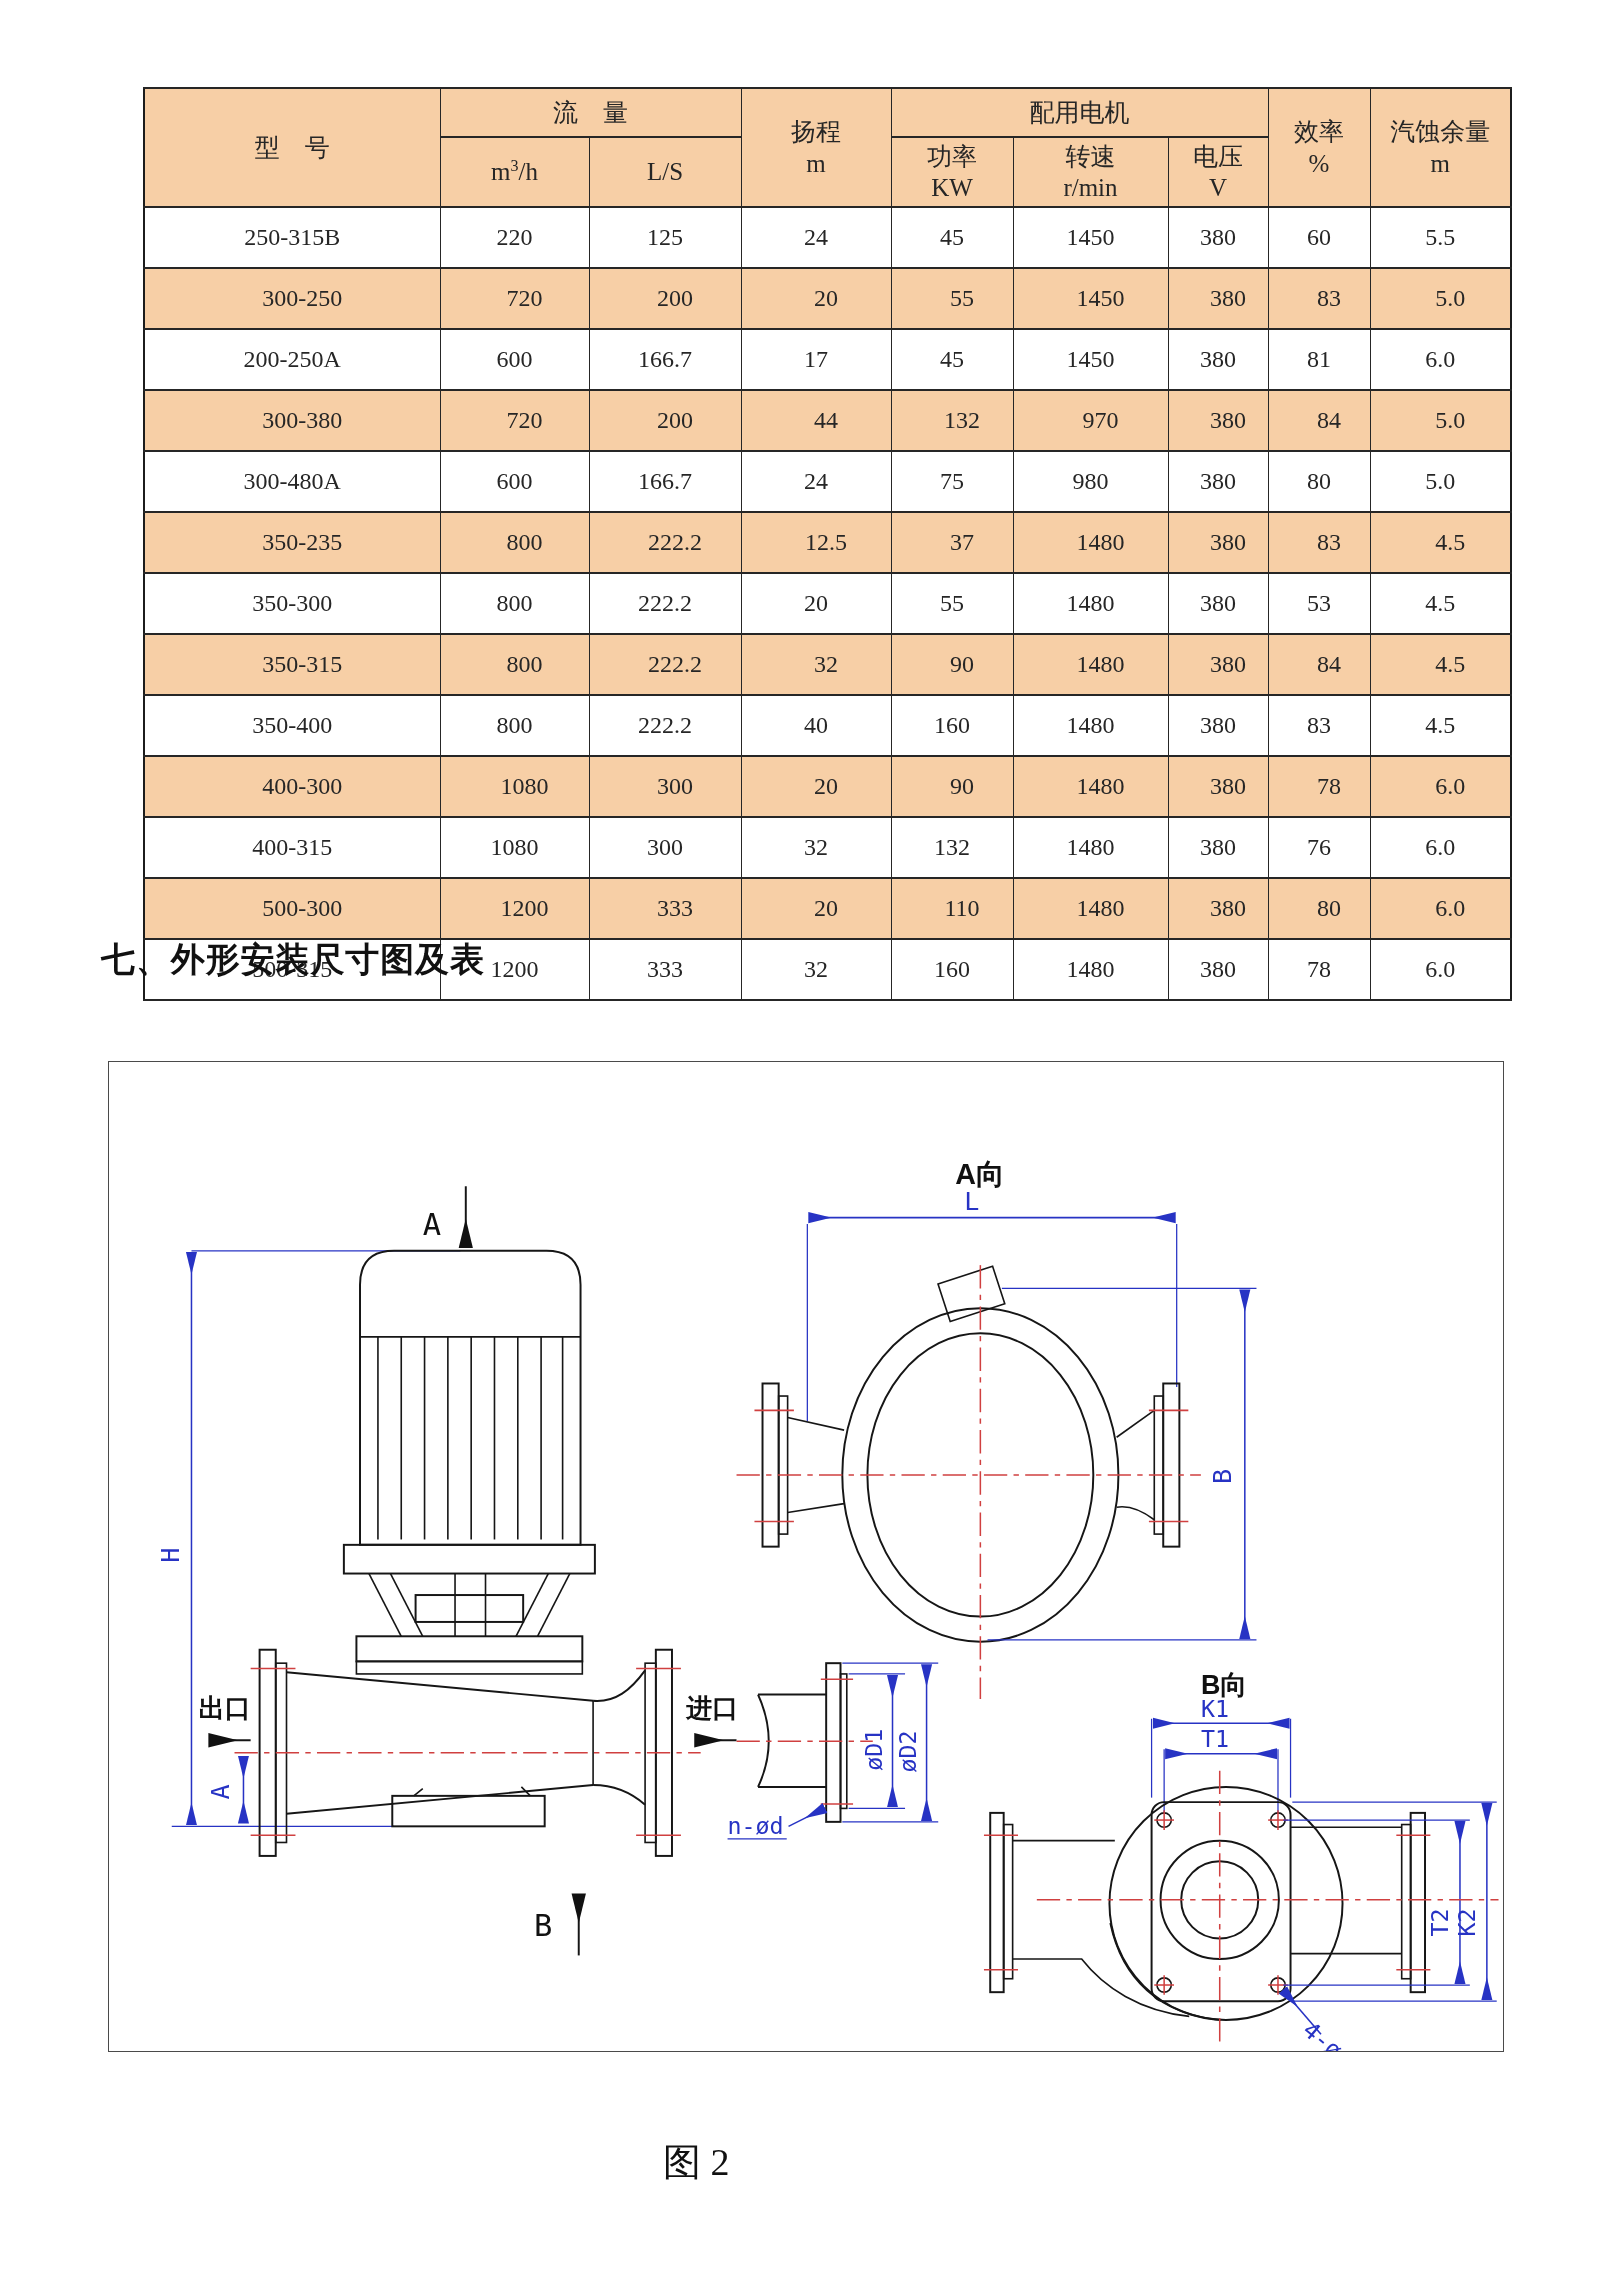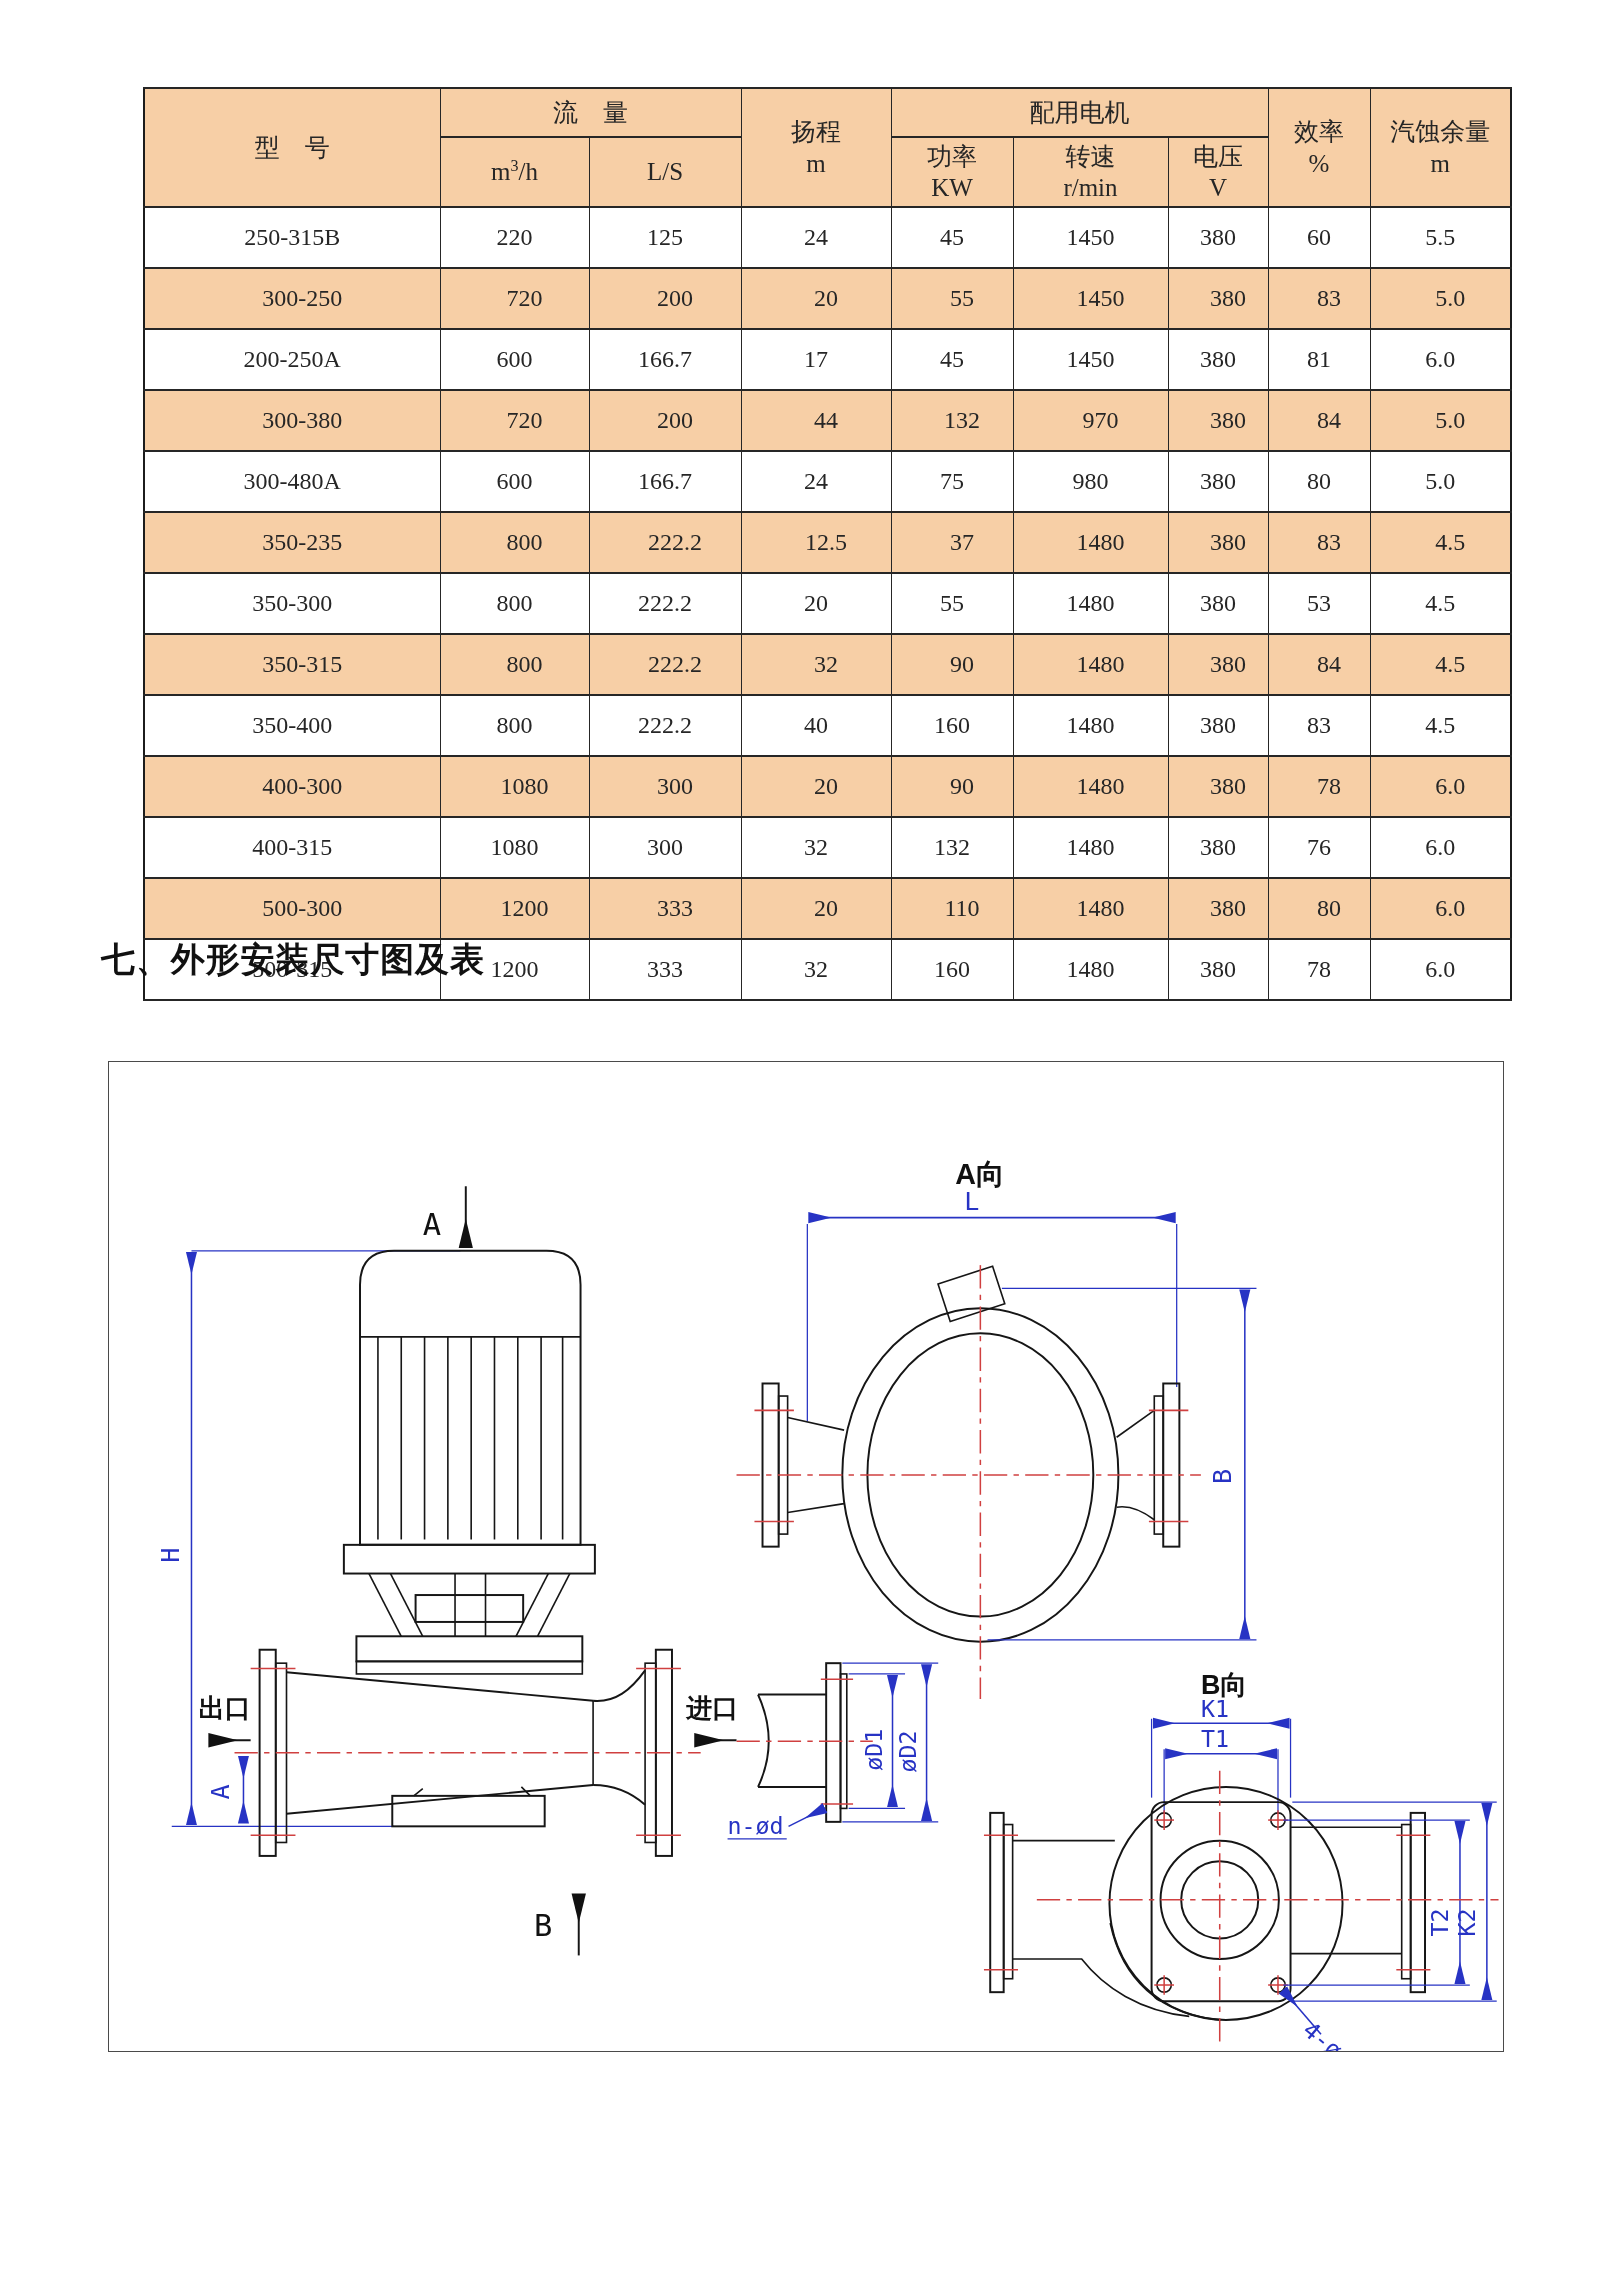--- a/index.html
+++ b/index.html
@@ -449,15 +449,16 @@
         <g class="tick">
           <line x1="976" y1="862" x2="1014" y2="862"></line>
             <line x1="976" y1="1012" x2="1014" y2="1012"></line>
           <line x1="1436" y1="862" x2="1474" y2="862"></line>
             <line x1="1436" y1="1012" x2="1474" y2="1012"></line>
         </g>
       </g>
     </svg>
   </div>
 
+  <div class="caption">图 2</div>
 
 </div>
 
 
 </body></html>

